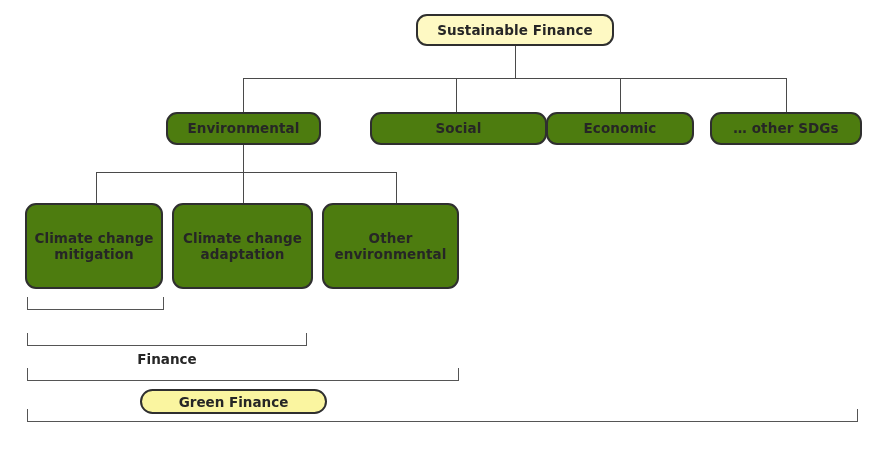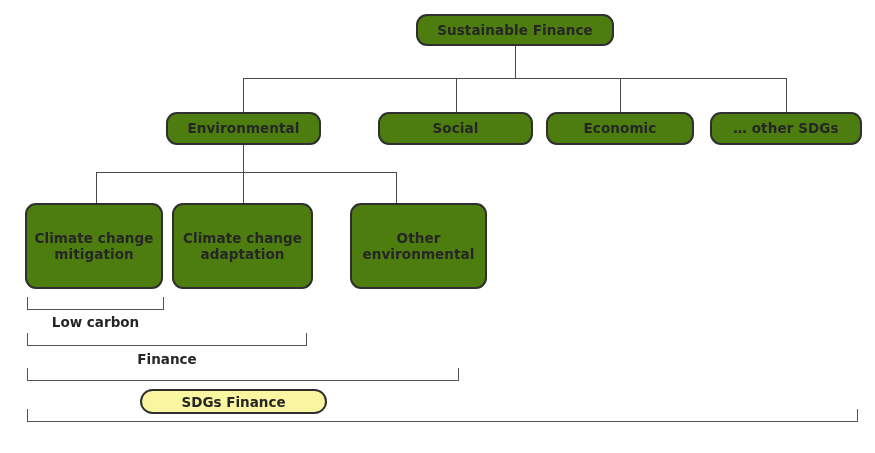--- a/index.html
+++ b/index.html
@@ -22,21 +22,21 @@
     align-items:center;
     justify-content:center;
     text-align:center;
     color:#262626;
     font-weight:bold;
     font-size:13.5px;
     line-height:1.22;
     letter-spacing:.1px;
     z-index:3;
   }
-  .node.yellow{background:#4d7c0f;}
+  .node.yellow{background:#fef9c3;}
   .node .txt{white-space:pre-line;padding:0 6px;}
 
   
   .hline{position:absolute;height:0;border-top:1.6px solid #4a4a4a;z-index:1;}
   .vline{position:absolute;width:0;border-left:1.6px solid #4a4a4a;z-index:1;}
 
   
   .bracket{
     position:absolute;
     box-sizing:border-box;
@@ -82,21 +82,21 @@
   <div class="hline" style="left:243px;top:78px;width:543px;"></div>
 
   <div class="vline" style="left:243px;top:78px;height:34px;"></div>
   <div class="vline" style="left:456px;top:78px;height:34px;"></div>
   <div class="vline" style="left:620px;top:78px;height:34px;"></div>
   <div class="vline" style="left:786px;top:78px;height:34px;"></div>
 
   <div class="node" style="left:166px;top:112px;width:155px;height:33px;">
     <span class="txt">Environmental</span>
   </div>
-  <div class="node" style="left:378px;top:112px;width:155px;height:33px;">
+  <div class="node" style="left:370px;top:112px;width:177px;height:33px;">
     <span class="txt">Social</span>
   </div>
   <div class="node" style="left:710px;top:112px;width:152px;height:33px;">
     <span class="txt">… other SDGs</span>
   </div>
   <div class="node" style="left:546px;top:112px;width:148px;height:33px;">
     <span class="txt">Economic</span>
   </div>
 
   <div class="vline" style="left:243px;top:145px;height:27px;"></div>
@@ -106,31 +106,30 @@
   <div class="vline" style="left:396px;top:172px;height:31px;"></div>
 
   <div class="node" style="left:25px;top:203px;width:138px;height:86px;">
     <span class="txt">Climate change
 mitigation</span>
   </div>
   <div class="node" style="left:172px;top:203px;width:141px;height:86px;">
     <span class="txt">Climate change
 adaptation</span>
   </div>
-  <div class="node" style="left:322px;top:203px;width:137px;height:86px;margin-left:28px;">
+  <div class="node" style="left:322px;top:203px;width:137px;height:86px;">
     <span class="txt">Other
 environmental</span>
   </div>
 
   <div class="bracket" style="left:27px;top:297px;width:137px;height:13px;"></div>
-  <div class="blabel" style="left:27px;top:314px;width:137px;">Low carbon</div>
 
   <div class="bracket" style="left:27px;top:333px;width:280px;height:13px;"></div>
   <div class="blabel" style="left:27px;top:351px;width:280px;">Finance</div>
 
   <div class="bracket" style="left:27px;top:368px;width:432px;height:13px;"></div>
   <div class="pill" style="left:140px;top:389px;width:187px;height:25px;">
-    <span>SDGs Finance</span>
+    <span>Green Finance</span>
   </div>
 
   <div class="bracket" style="left:27px;top:409px;width:831px;height:13px;"></div>
 
 </div>
 
 </body></html>

